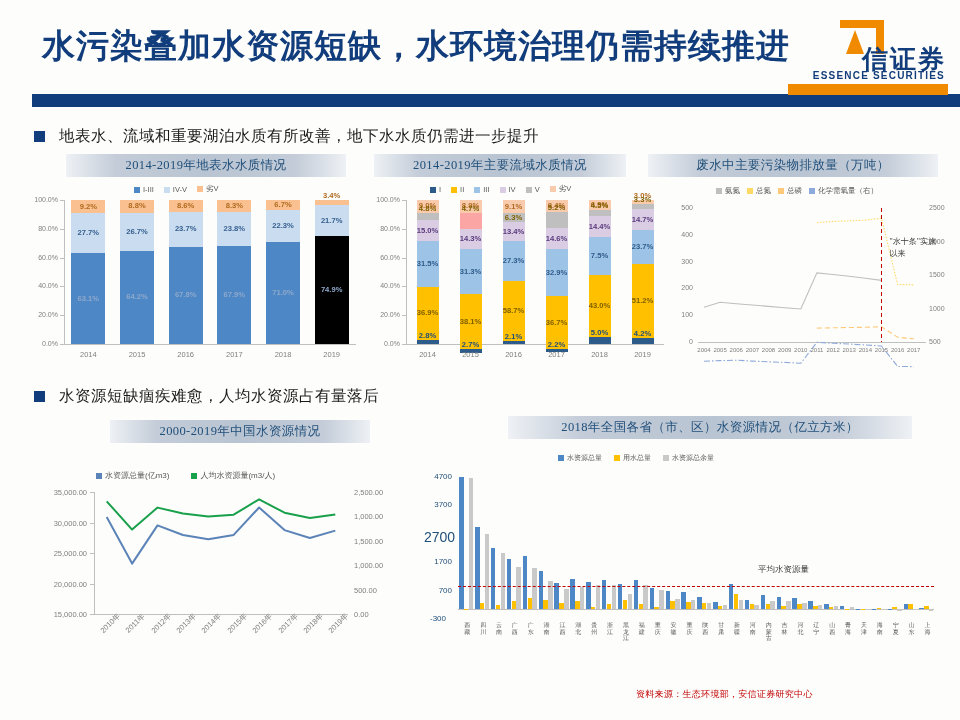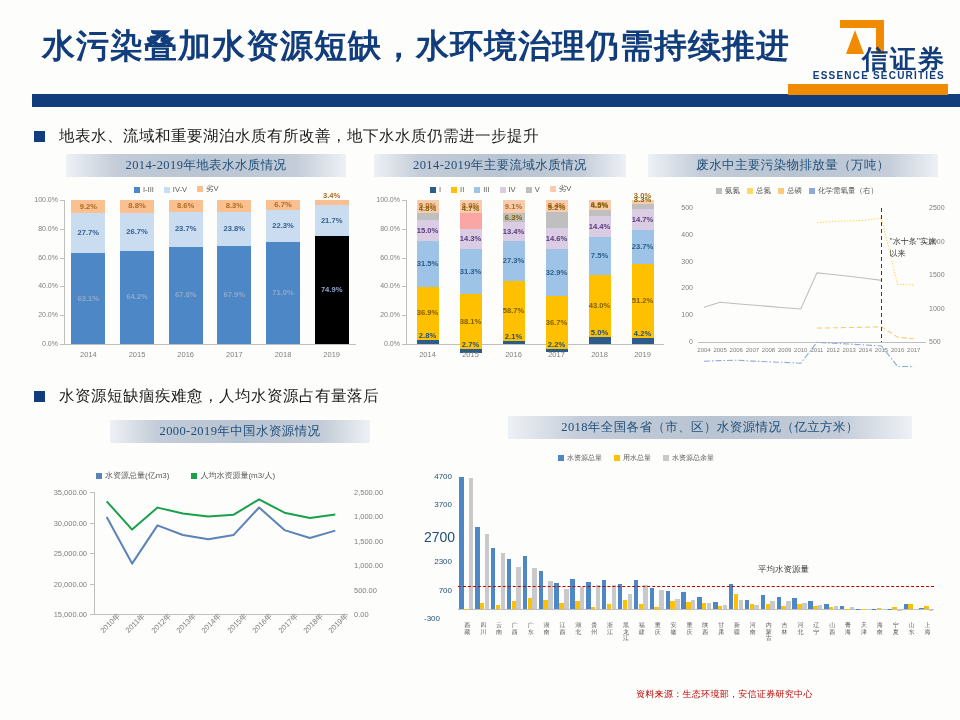--- a/index.html
+++ b/index.html
@@ -438,23 +438,23 @@
     <div style="position:absolute;left:259.9px;top:164px;width:32px;font-size:7.5px;color:#808080;text-align:center;transform:rotate(-45deg);transform-origin:50% 0;font-family:&quot;Liberation Sans&quot;,sans-serif;">2018年</div>
     <div style="position:absolute;left:285.3px;top:164px;width:32px;font-size:7.5px;color:#808080;text-align:center;transform:rotate(-45deg);transform-origin:50% 0;font-family:&quot;Liberation Sans&quot;,sans-serif;">2019年</div>
   </div>
 
 <div class="chart" id="chart-province" style="left:424px; top:452px; width:520px; height:210px;">
     <div class="legend" style="left:134px;top:1px;gap:12px;font-size:7px;">
       <span class="lg"><i style="background:#4E87C6"></i><span>水资源总量</span></span>
       <span class="lg"><i style="background:#FFC000"></i><span>用水总量</span></span>
       <span class="lg"><i style="background:#C9C9C9"></i><span>水资源总余量</span></span>
     </div>
-    <div class="axis-lbl" style="left:0px;top:162px;width:28px;text-align:left;font-size:8px;color:#1F4E79;">-300</div>
+    <div class="axis-lbl" style="left:0px;top:162px;width:28px;text-align:center;font-size:8px;color:#1F4E79;">-300</div>
     <div class="axis-lbl" style="left:0px;top:133.6px;width:28px;text-align:right;font-size:8px;color:#1F4E79;">700</div>
-    <div class="axis-lbl" style="left:0px;top:105.19999999999999px;width:28px;text-align:right;font-size:8px;color:#1F4E79;">2300</div>
+    <div class="axis-lbl" style="left:0px;top:105.19999999999999px;width:28px;text-align:right;font-size:8px;color:#1F4E79;">1700</div>
     <div class="axis-lbl" style="left:0px;top:76.8px;width:28px;text-align:left;font-size:14px;color:#1F4E79;">2700</div>
     <div class="axis-lbl" style="left:0px;top:48.39999999999999px;width:28px;text-align:right;font-size:8px;color:#1F4E79;">3700</div>
     <div class="axis-lbl" style="left:0px;top:20px;width:28px;text-align:right;font-size:8px;color:#1F4E79;">4700</div>
     <div class="axisline" style="left:34px;top:157.48px;width:476px;height:1px;"></div>
     <div style="position:absolute;left:35.269333333333336px;top:25.192800000000005px;width:4.423434343434344px;height:132.28719999999998px;background:#4E87C6;"></div>
     <div style="position:absolute;left:40.077414141414145px;top:156.5712px;width:4.423434343434344px;height:0.9087999999999852px;background:#FFC000;"></div>
     <div style="position:absolute;left:44.885494949494955px;top:26.10160000000002px;width:4.423434343434344px;height:131.37839999999997px;background:#C9C9C9;"></div>
     <div style="position:absolute;left:38.760000000000005px;top:170px;width:9px;font-size:6px;color:#595959;line-height:6.5px;word-break:break-all;text-align:center;">西藏</div>
     <div style="position:absolute;left:51.136px;top:74.86439999999999px;width:4.423434343434344px;height:82.6156px;background:#4E87C6;"></div>
     <div style="position:absolute;left:55.94408080808081px;top:150.5788px;width:4.423434343434344px;height:6.901199999999989px;background:#FFC000;"></div>

